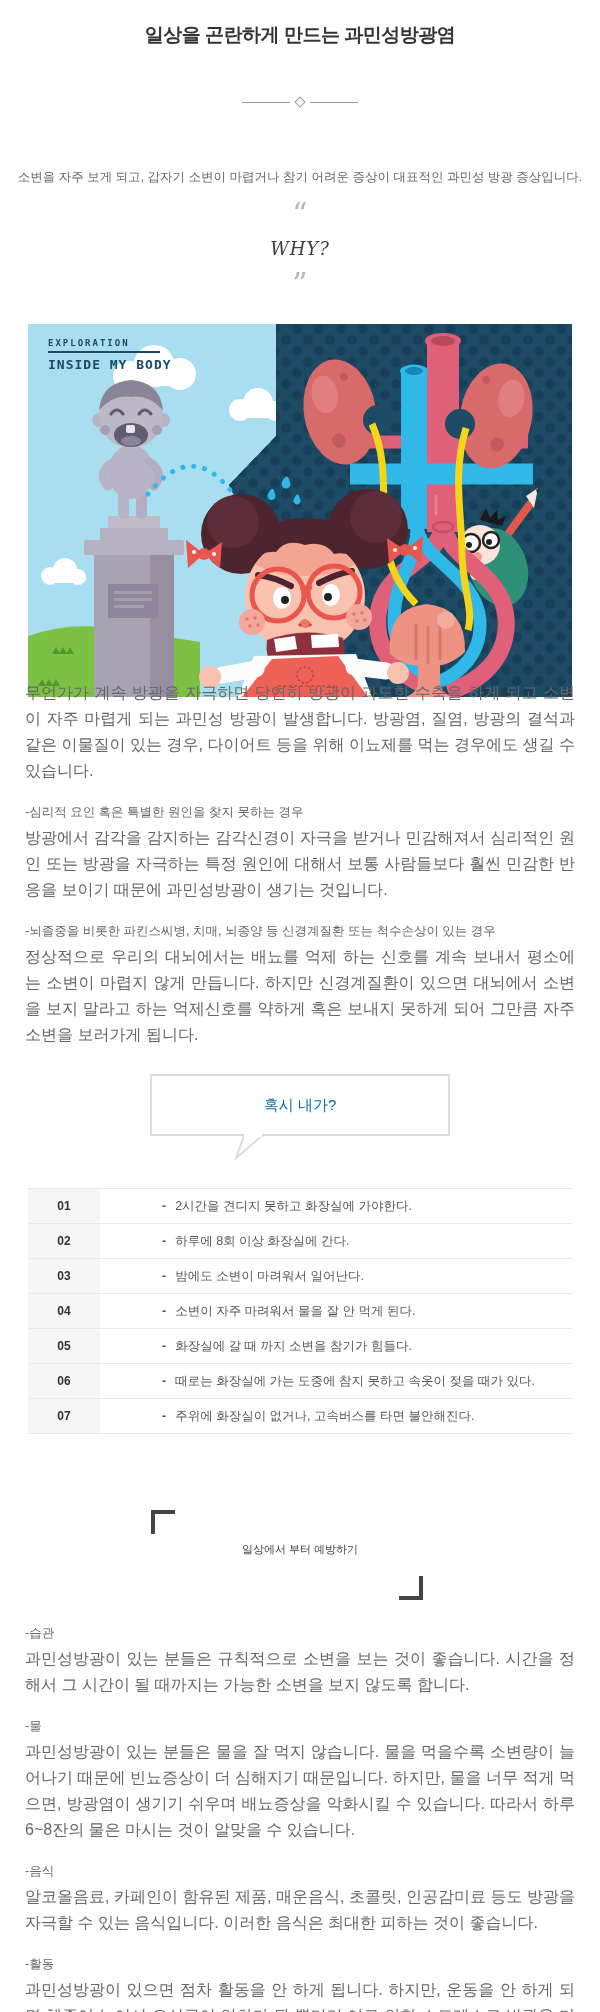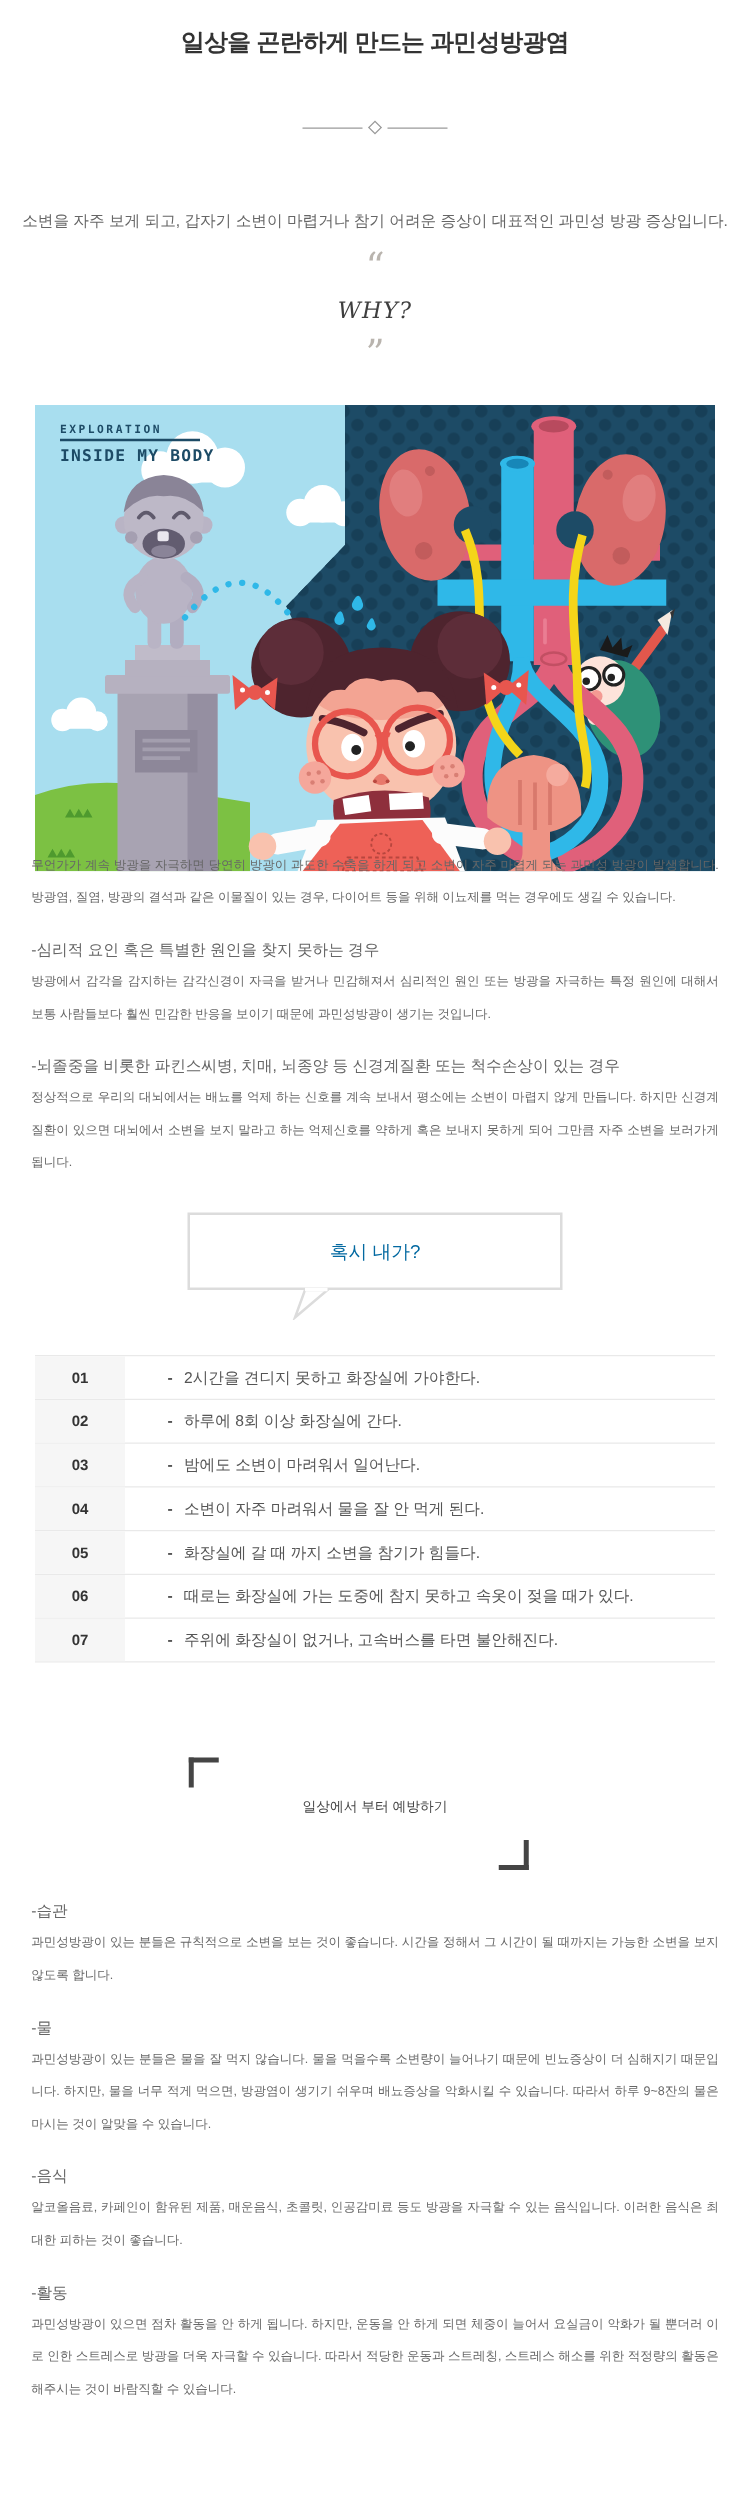--- a/index.html
+++ b/index.html
@@ -17,29 +17,29 @@
   .why { margin-top:8px; text-align:center; }
   .q-glyph { font-family:"DejaVu Serif", serif; font-size:30px; color:#b9b4ae; line-height:28px; }
   .q-word { font-family:"DejaVu Serif", serif; font-style:italic; font-size:18px; color:#3f3f3f; letter-spacing:1px; line-height:34px; margin:4px 0; }
 
   .illustration { margin:26px 28px 0 28px; width:544px; height:320px; }
   .illustration svg { display:block; }
 
   .sections { margin:36px 25px 0 25px; }
   .section + .section { margin-top:15px; }
   .sec-heading { font-size:12.5px; color:#666; line-height:26px; }
-  .sec-body { font-size:10px; color:#666; line-height:26px; text-align:justify; word-break:break-all; }
+  .sec-body { font-size:16px; color:#666; line-height:26px; text-align:justify; word-break:break-all; }
 
   .bubble-wrap { margin-top:26px; position:relative; height:88px; }
   .bubble { width:300px; height:62px; margin:0 auto; border:2px solid #dcdcdc; background:#fff;
             display:flex; align-items:center; justify-content:center; font-size:15px; color:#0369a1; }
   .tail { position:absolute; left:232px; top:60px; }
 
   .checklist { margin:26px 28px 0 28px; border-top:1px solid #e9e9e9; }
-  .check-row { display:flex; align-items:stretch; height:35px; border-bottom:1px solid #e9e9e9; }
+  .check-row { display:flex; align-items:stretch; height:35px; border-bottom:1px solid #e9e9e9;gap:28px; }
   .check-no { width:72px; background:#f6f6f6; color:#333; font-weight:bold; font-size:12px;
               display:flex; align-items:center; justify-content:center; }
   .check-text { display:flex; align-items:center; padding-left:34px; font-size:12.5px; color:#555; }
   .check-dash { font-weight:bold; margin-right:9px; }
 
   .prev-header { margin:76px auto 0 auto; width:310px; height:90px; position:relative; }
   .bracket { position:absolute; width:24px; height:24px; }
   .bracket.tl { top:0; left:6px; border-top:4px solid #454545; border-left:4px solid #454545; }
   .bracket.br { bottom:0; right:32px; border-bottom:4px solid #454545; border-right:4px solid #454545; }
   .prev-title { position:absolute; top:32px; left:0; right:0; text-align:center; font-size:11px; color:#444; }
@@ -375,21 +375,21 @@
     <span class="bracket br"></span>
   </div>
 
   <div class="sections prevention">
     <div class="section">
       <div class="sec-heading">-습관</div>
       <div class="sec-body">과민성방광이 있는 분들은 규칙적으로 소변을 보는 것이 좋습니다. 시간을 정해서 그 시간이 될 때까지는 가능한 소변을 보지 않도록 합니다.</div>
     </div>
     <div class="section">
       <div class="sec-heading">-물</div>
-      <div class="sec-body">과민성방광이 있는 분들은 물을 잘 먹지 않습니다. 물을 먹을수록 소변량이 늘어나기 때문에 빈뇨증상이 더 심해지기 때문입니다. 하지만, 물을 너무 적게 먹으면, 방광염이 생기기 쉬우며 배뇨증상을 악화시킬 수 있습니다. 따라서 하루 9~8잔의 물은 마시는 것이 알맞을 수 있습니다.</div>
+      <div class="sec-body">과민성방광이 있는 분들은 물을 잘 먹지 않습니다. 물을 먹을수록 소변량이 늘어나기 때문에 빈뇨증상이 더 심해지기 때문입니다. 하지만, 물을 너무 적게 먹으면, 방광염이 생기기 쉬우며 배뇨증상을 악화시킬 수 있습니다. 따라서 하루 6~8잔의 물은 마시는 것이 알맞을 수 있습니다.</div>
     </div>
     <div class="section">
       <div class="sec-heading">-음식</div>
       <div class="sec-body">알코올음료, 카페인이 함유된 제품, 매운음식, 초콜릿, 인공감미료 등도 방광을 자극할 수 있는 음식입니다. 이러한 음식은 최대한 피하는 것이 좋습니다.</div>
     </div>
     <div class="section">
       <div class="sec-heading">-활동</div>
       <div class="sec-body">과민성방광이 있으면 점차 활동을 안 하게 됩니다. 하지만, 운동을 안 하게 되면 체중이 늘어서 요실금이 악화가 될 뿐더러 이로 인한 스트레스로 방광을 더욱 자극할 수 있습니다. 따라서 적당한 운동과 스트레칭, 스트레스 해소를 위한 적정량의 활동은 해주시는 것이 바람직할 수 있습니다.</div>
     </div>
   </div>

